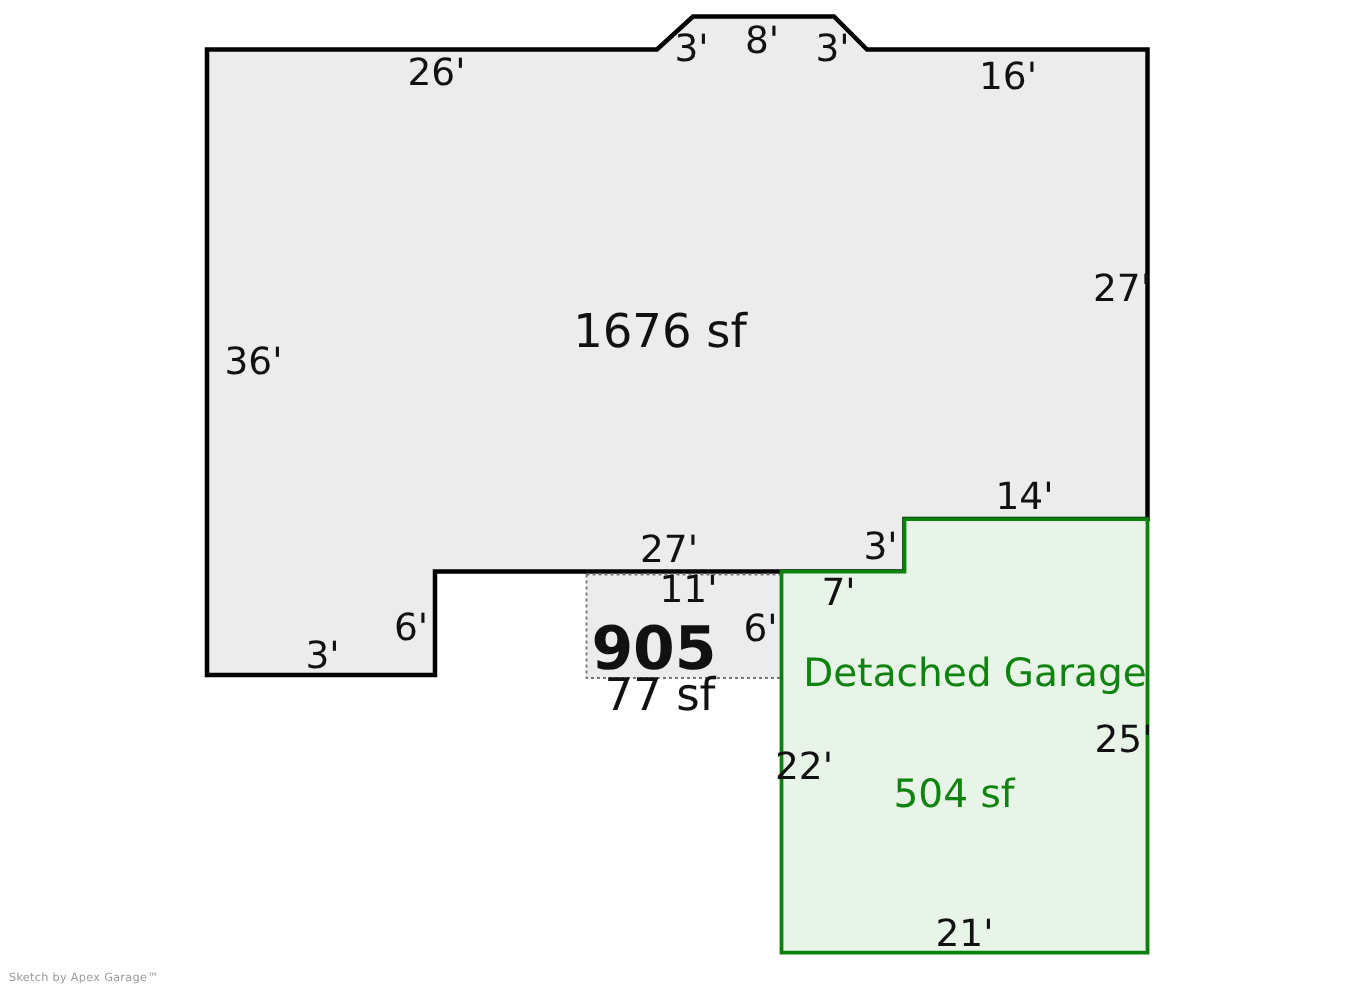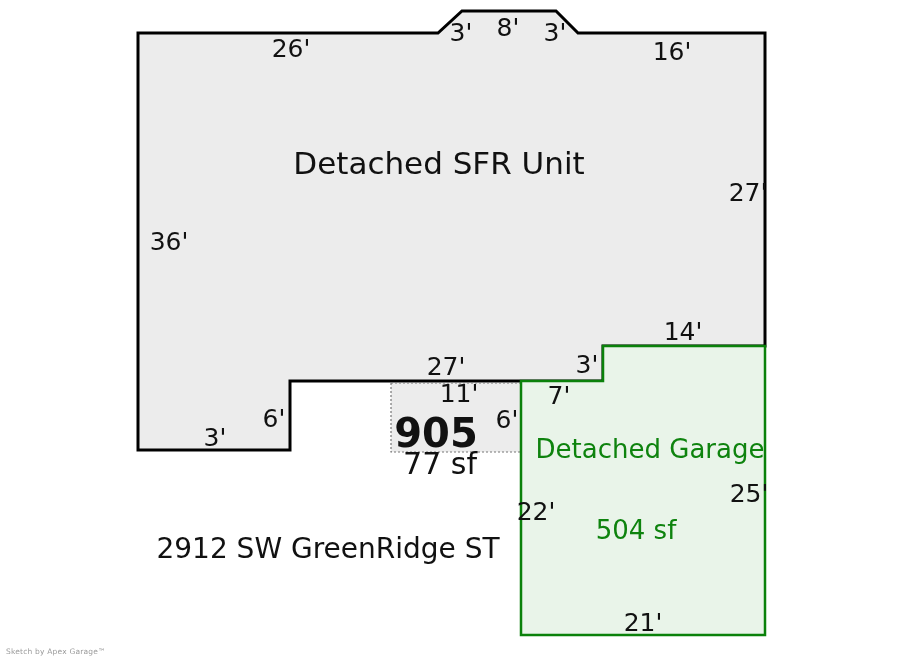--- a/index.html
+++ b/index.html
@@ -39,21 +39,21 @@
 
   <svg class="plan" width="900" height="660" viewBox="0 0 900 660">
 
     <polygon points="138,33 438,33 462,11 556,11 578,33 765,33 765,346 603,346 603,381 290,381 290,450 138,450" style="fill:var(--building-fill,#ececec);stroke:var(--building-stroke,#000);stroke-width:3;stroke-linejoin:miter;"></polygon>
 
     <rect x="391" y="383" width="130" height="69" style="fill:var(--porch-fill,#ececec);stroke:var(--porch-stroke,#777);stroke-width:1.2;stroke-dasharray:2 2;"></rect>
 
     <polygon points="521,381 603,381 603,346 765,346 765,635 521,635" style="fill:var(--garage-fill,#e9f4e9);stroke:var(--garage-stroke,#0a810a);stroke-width:2.5;stroke-linejoin:miter;"></polygon>
   </svg>
 
-  <div class="lbl title-lg" style="left:439px;top:163px">Detached SFR Unit</div>
+  <div class="lbl title-lg" style="left:440px;top:222px">1676 sf</div>
 
   <div class="lbl num-905" style="left:436px;top:433px">905</div>
   <div class="lbl num-66" style="left:440px;top:464px">77 sf</div>
 
   <div class="lbl garage-txt" style="left:650px;top:449px">Detached Garage</div>
   <div class="lbl garage-txt" style="left:636px;top:530px">504 sf</div>
 
   <div class="lbl" style="left:291px;top:48px">26'</div>
   <div class="lbl" style="left:461px;top:32px">3'</div>
   <div class="lbl" style="left:508px;top:27px">8'</div>
@@ -69,17 +69,16 @@
   <div class="lbl" style="left:559px;top:395px">7'</div>
   <div class="lbl" style="left:459px;top:393px">11'</div>
   <div class="lbl" style="left:507px;top:419px">6'</div>
   <div class="lbl" style="left:274px;top:418px">6'</div>
   <div class="lbl" style="left:215px;top:437px">3'</div>
 
   <div class="lbl" style="left:536px;top:511px">22'</div>
   <div class="lbl" style="left:749px;top:493px">25'</div>
   <div class="lbl" style="left:643px;top:622px">21'</div>
 
-  <div class="lbl addr" style="left:328px;top:549px">2912 SW GreenRidge ST</div>
 
   <div class="watermark" style="left:6px;top:647px">Sketch by Apex Garage™</div>
 
 </div>
 
 </body></html>

